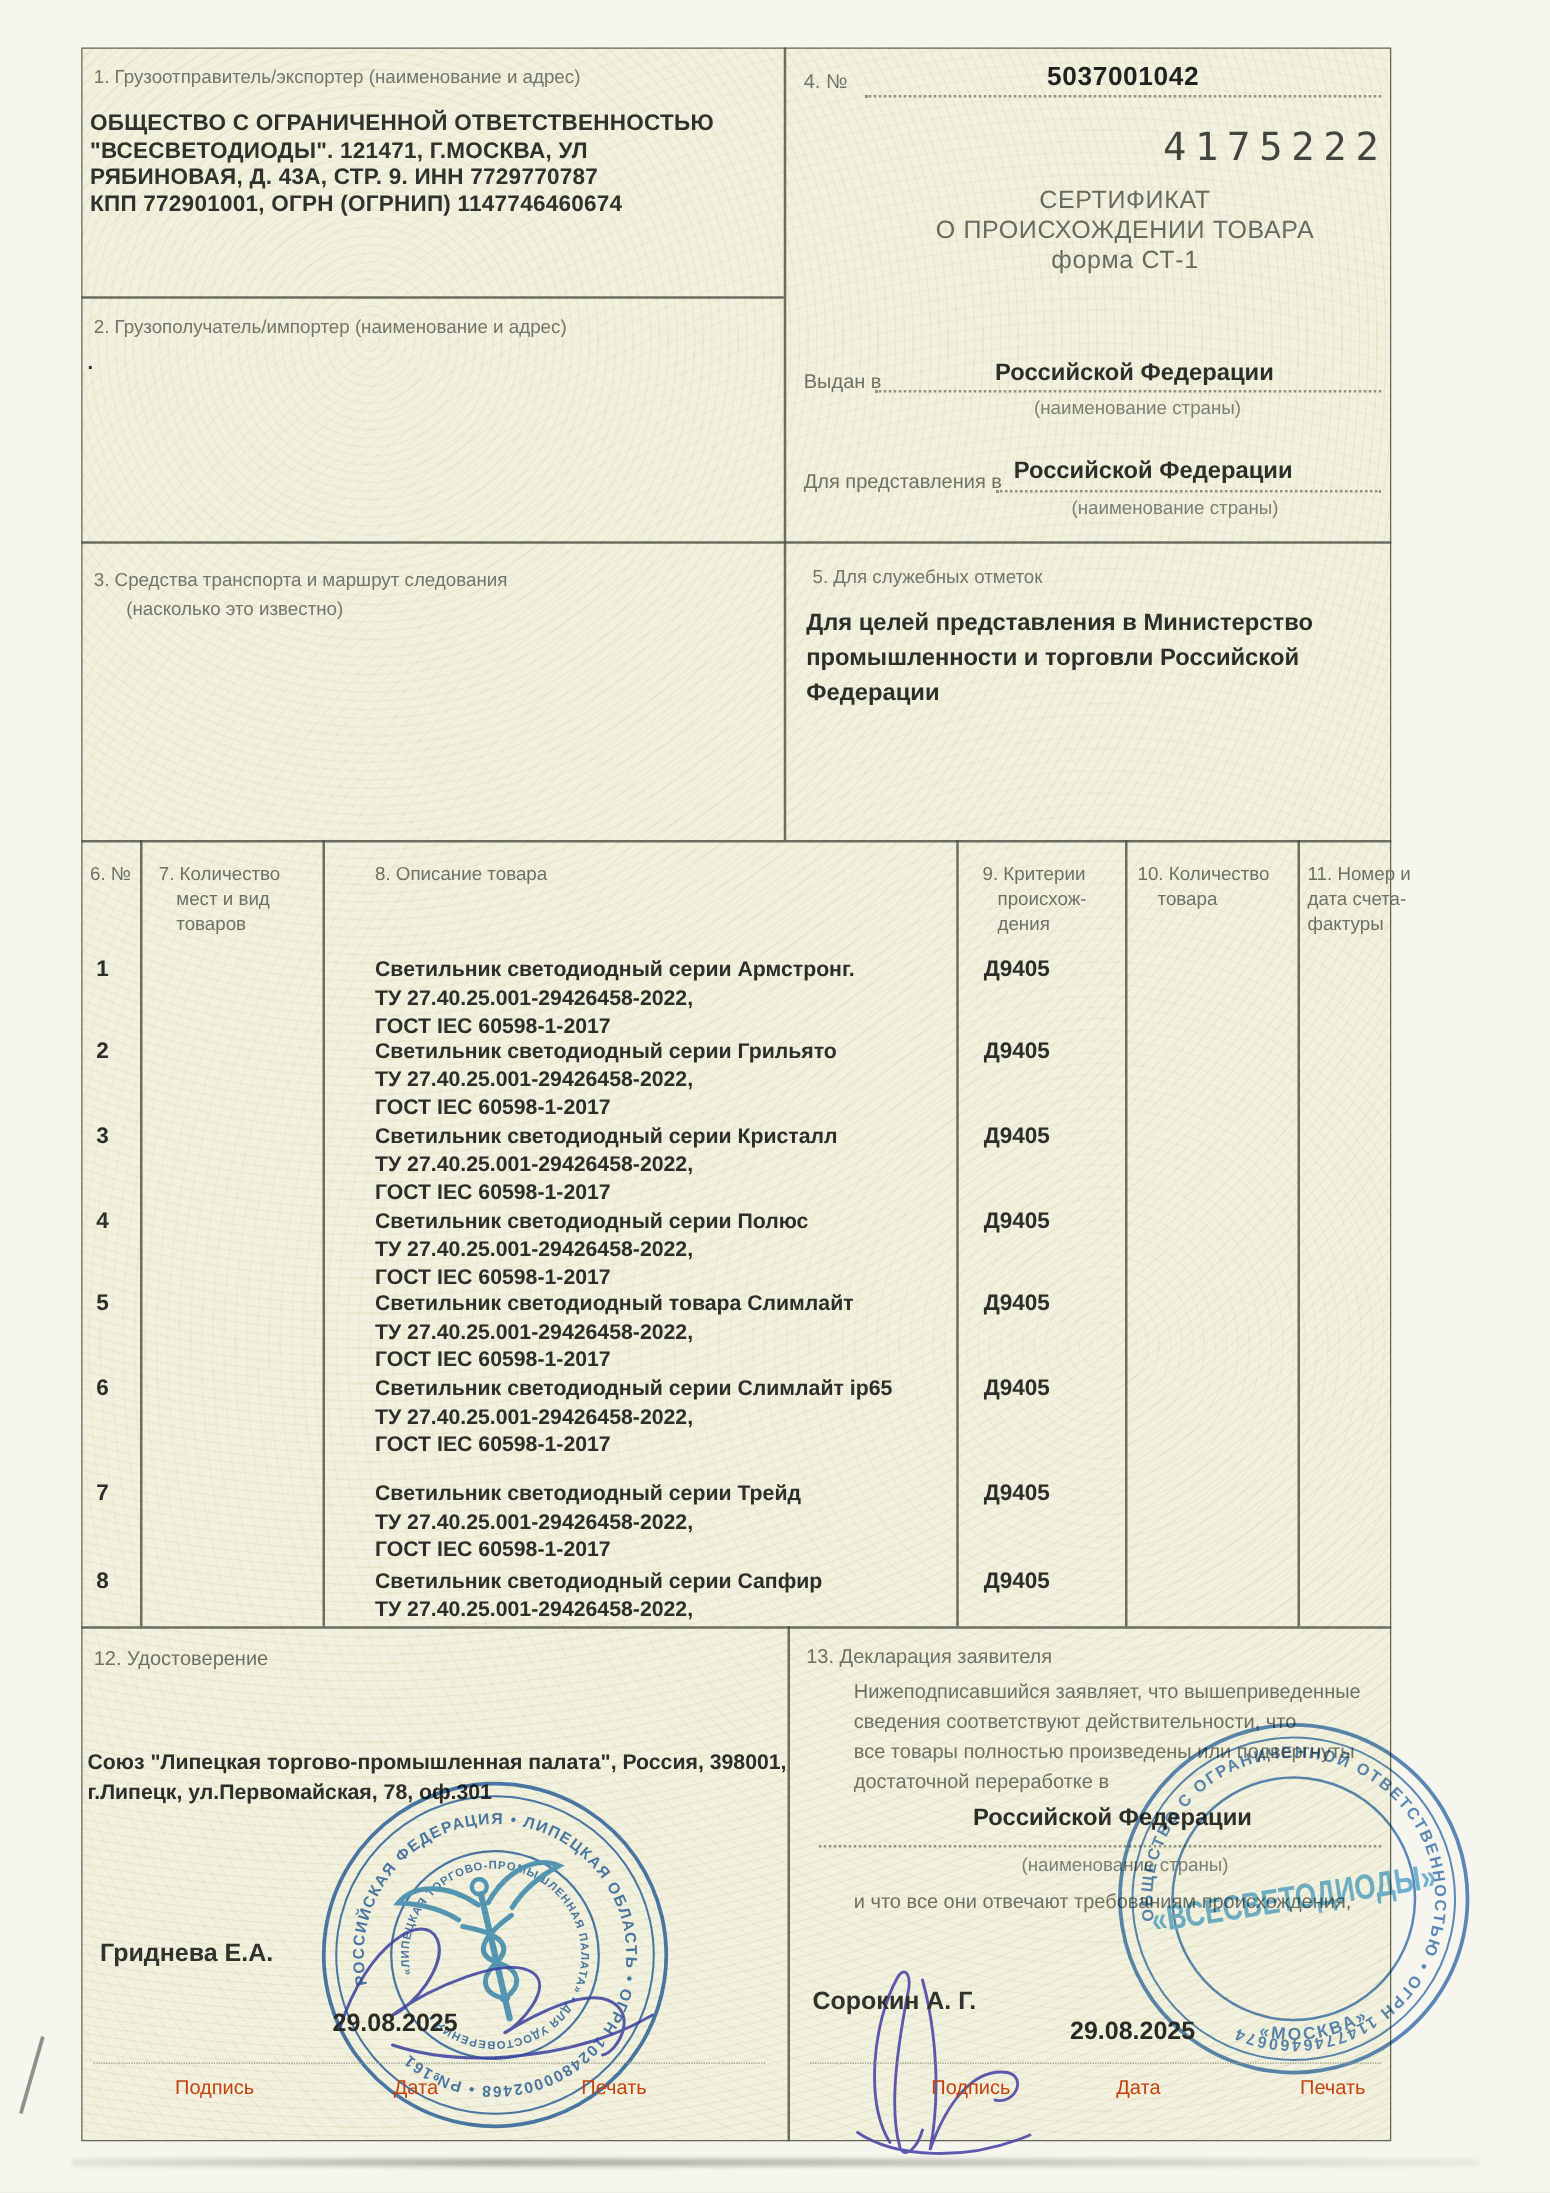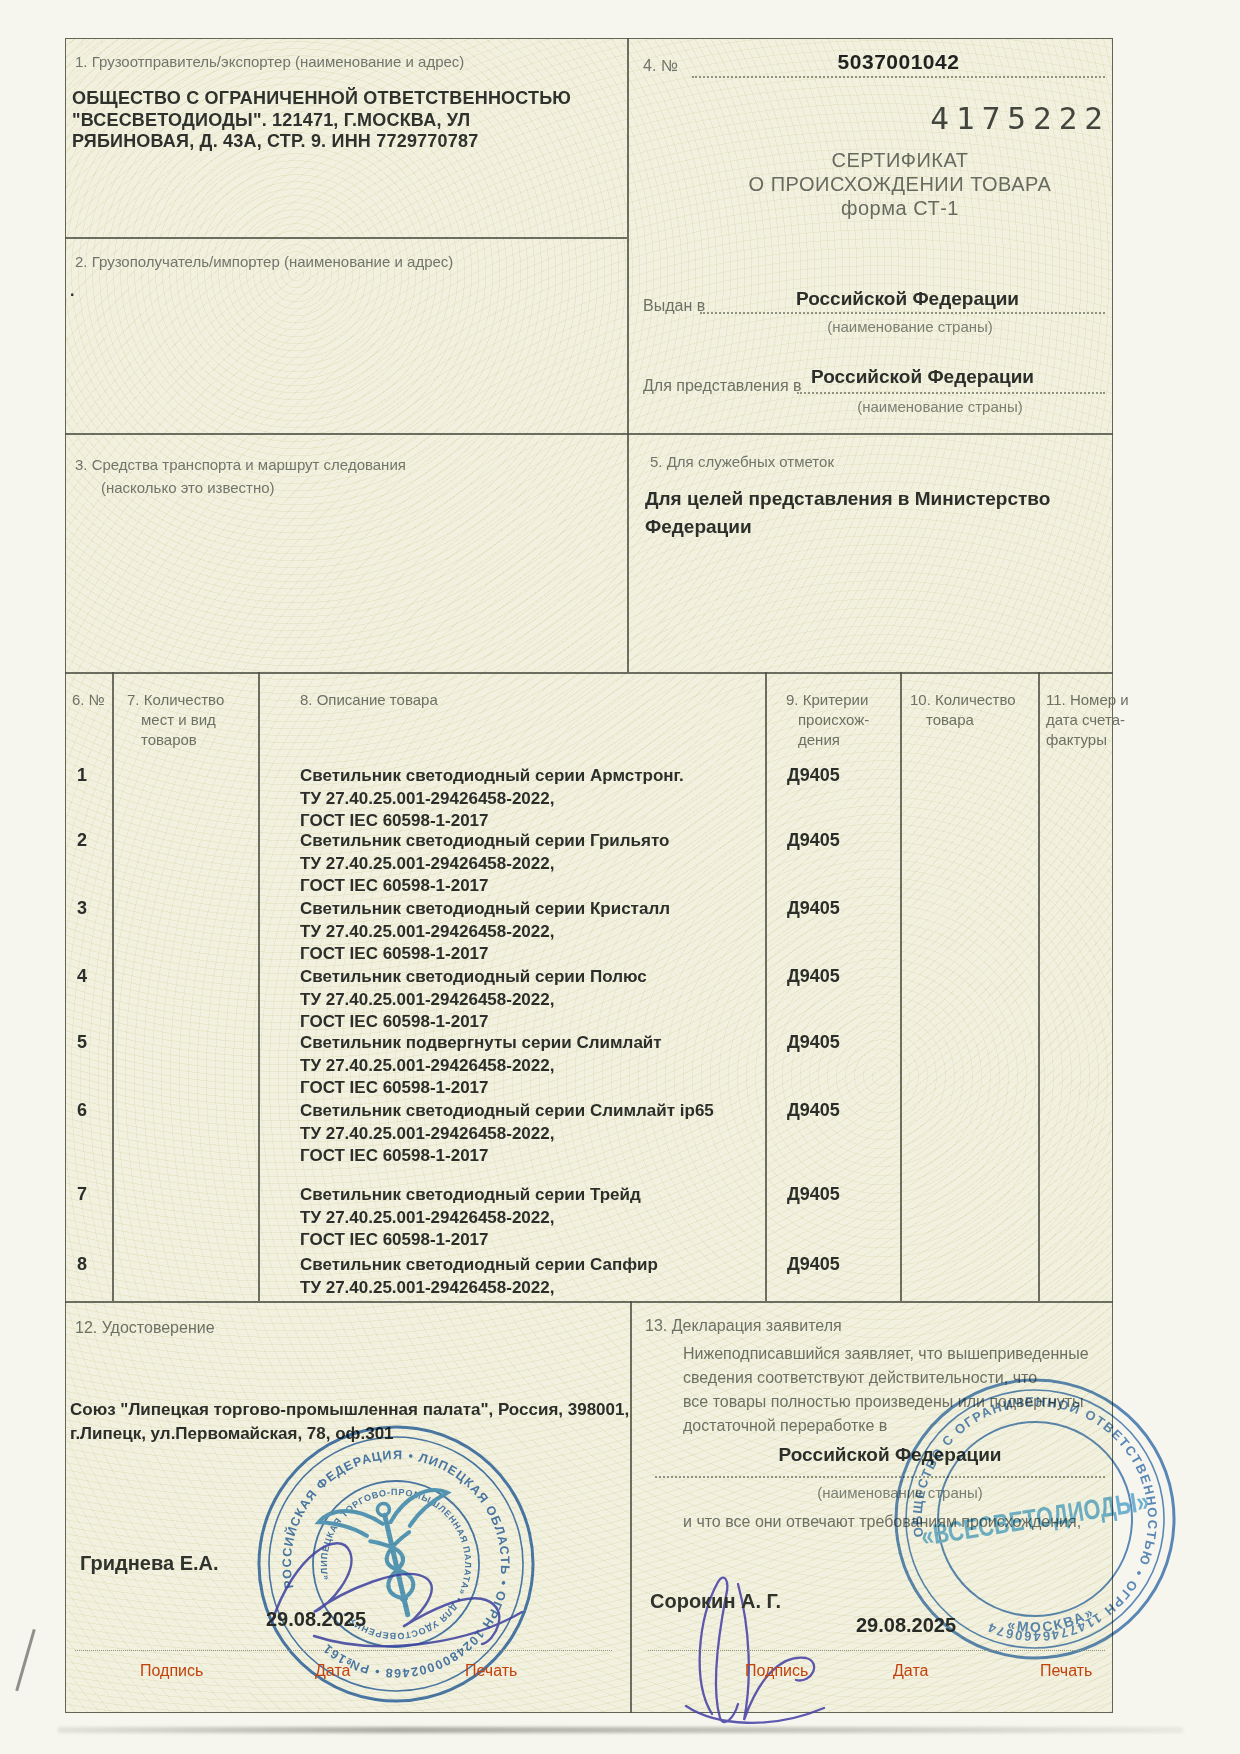--- a/index.html
+++ b/index.html
@@ -66,20 +66,21 @@
   <div class="vline" style="left:765px; top:672px; height:629px;"></div>
   <div class="vline" style="left:900px; top:672px; height:629px;"></div>
   <div class="vline" style="left:1038px; top:672px; height:629px;"></div>
   <div class="vline" style="left:630px; top:1301px; height:412px;"></div>
 
   <div class="lbl" style="left:75px; top:52px;">1. Грузоотправитель/экспортер  (наименование и адрес)</div>
   <div class="b1-lines" style="left:72px; top:88px; width:545px;">
     <span>ОБЩЕСТВО С ОГРАНИЧЕННОЙ ОТВЕТСТВЕННОСТЬЮ</span>
     <span>"ВСЕСВЕТОДИОДЫ". 121471, Г.МОСКВА, УЛ</span>
     <span>РЯБИНОВАЯ, Д. 43А, СТР. 9. ИНН 7729770787</span>
+    <span>КПП 772901001, ОГРН (ОГРНИП) 1147746460674</span>
   </div>
 
   <div class="lbl" style="left:75px; top:252px;">2. Грузополучатель/импортер (наименование и адрес)</div>
   <div class="val" style="left:70px; top:282px; font-size:16px;">.</div>
 
   <div class="lbl" style="left:75px; top:455px;">3. Средства транспорта и маршрут следования</div>
   <div class="lbl" style="left:101px; top:478px;">(насколько это известно)</div>
 
   <div class="lbl" style="left:643px; top:56px; font-size:16px;">4. №</div>
   <div class="dotted" style="left:692px; top:76px; width:413px;"></div>
@@ -97,20 +98,21 @@
   <div class="hint" style="left:760px; top:318px; width:300px;">(наименование страны)</div>
 
   <div class="lbl2" style="left:643px; top:376px;">Для представления в</div>
   <div class="val" style="left:740px; top:366px; width:365px; text-align:center; font-size:19px;">Российской Федерации</div>
   <div class="dotted" style="left:797px; top:392px; width:308px;"></div>
   <div class="hint" style="left:790px; top:398px; width:300px;">(наименование страны)</div>
 
   <div class="lbl" style="left:650px; top:452px;">5. Для служебных отметок</div>
   <div class="b5-lines" style="left:645px; top:485px; width:460px;">
     <span>Для целей представления в Министерство</span>
+    <span>промышленности и торговли Российской</span>
     <span>Федерации</span>
   </div>
 
   <div class="thead" style="left:72px; top:690px;">6. №</div>
   <div class="thead" style="left:127px; top:690px;">
     <span>7. Количество</span>
     <span style="padding-left:14px;">мест и вид</span>
     <span style="padding-left:14px;">товаров</span>
   </div>
   <div class="thead" style="left:300px; top:690px;">8. Описание товара</div>
@@ -161,21 +163,21 @@
     <div class="desc">
       <span>Светильник светодиодный серии Полюс</span>
       <span>ТУ 27.40.25.001-29426458-2022,</span>
       <span>ГОСТ IEC 60598-1-2017</span>
     </div>
     <div class="crit">Д9405</div>
   </div>
   <div class="trow" style="top:1032px;">
     <div class="num">5</div>
     <div class="desc">
-      <span>Светильник подвергнуты серии Слимлайт</span>
+      <span>Светильник светодиодный товара Слимлайт</span>
       <span>ТУ 27.40.25.001-29426458-2022,</span>
       <span>ГОСТ IEC 60598-1-2017</span>
     </div>
     <div class="crit">Д9405</div>
   </div>
   <div class="trow" style="top:1100px;">
     <div class="num">6</div>
     <div class="desc">
       <span>Светильник светодиодный серии Слимлайт ip65</span>
       <span>ТУ 27.40.25.001-29426458-2022,</span>

